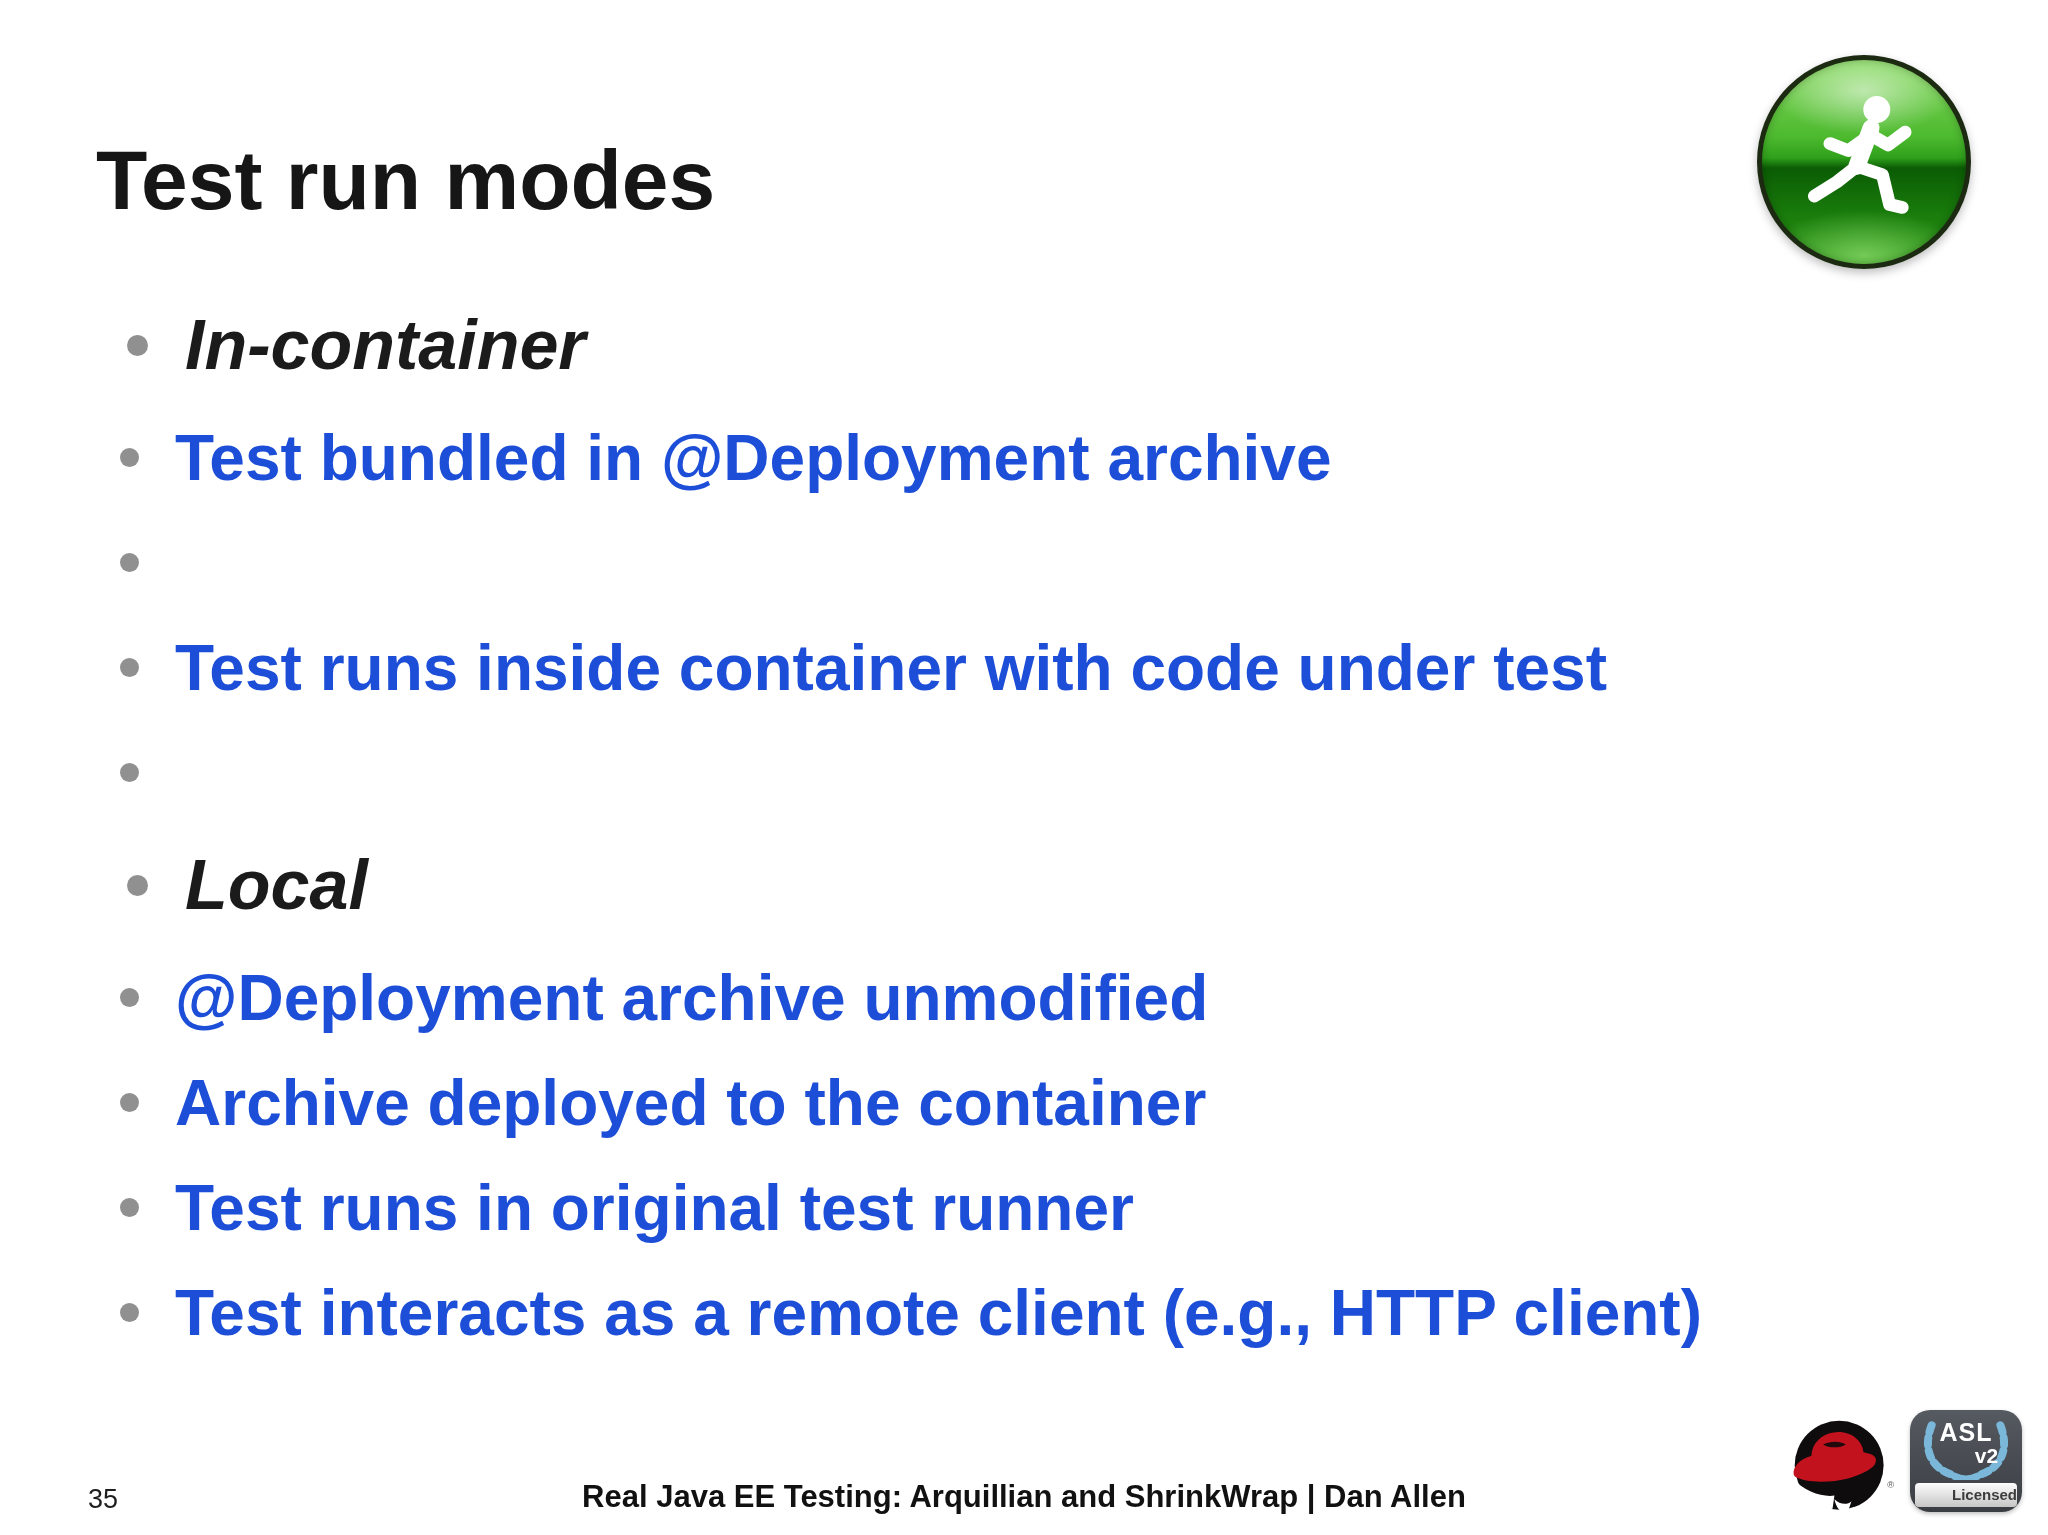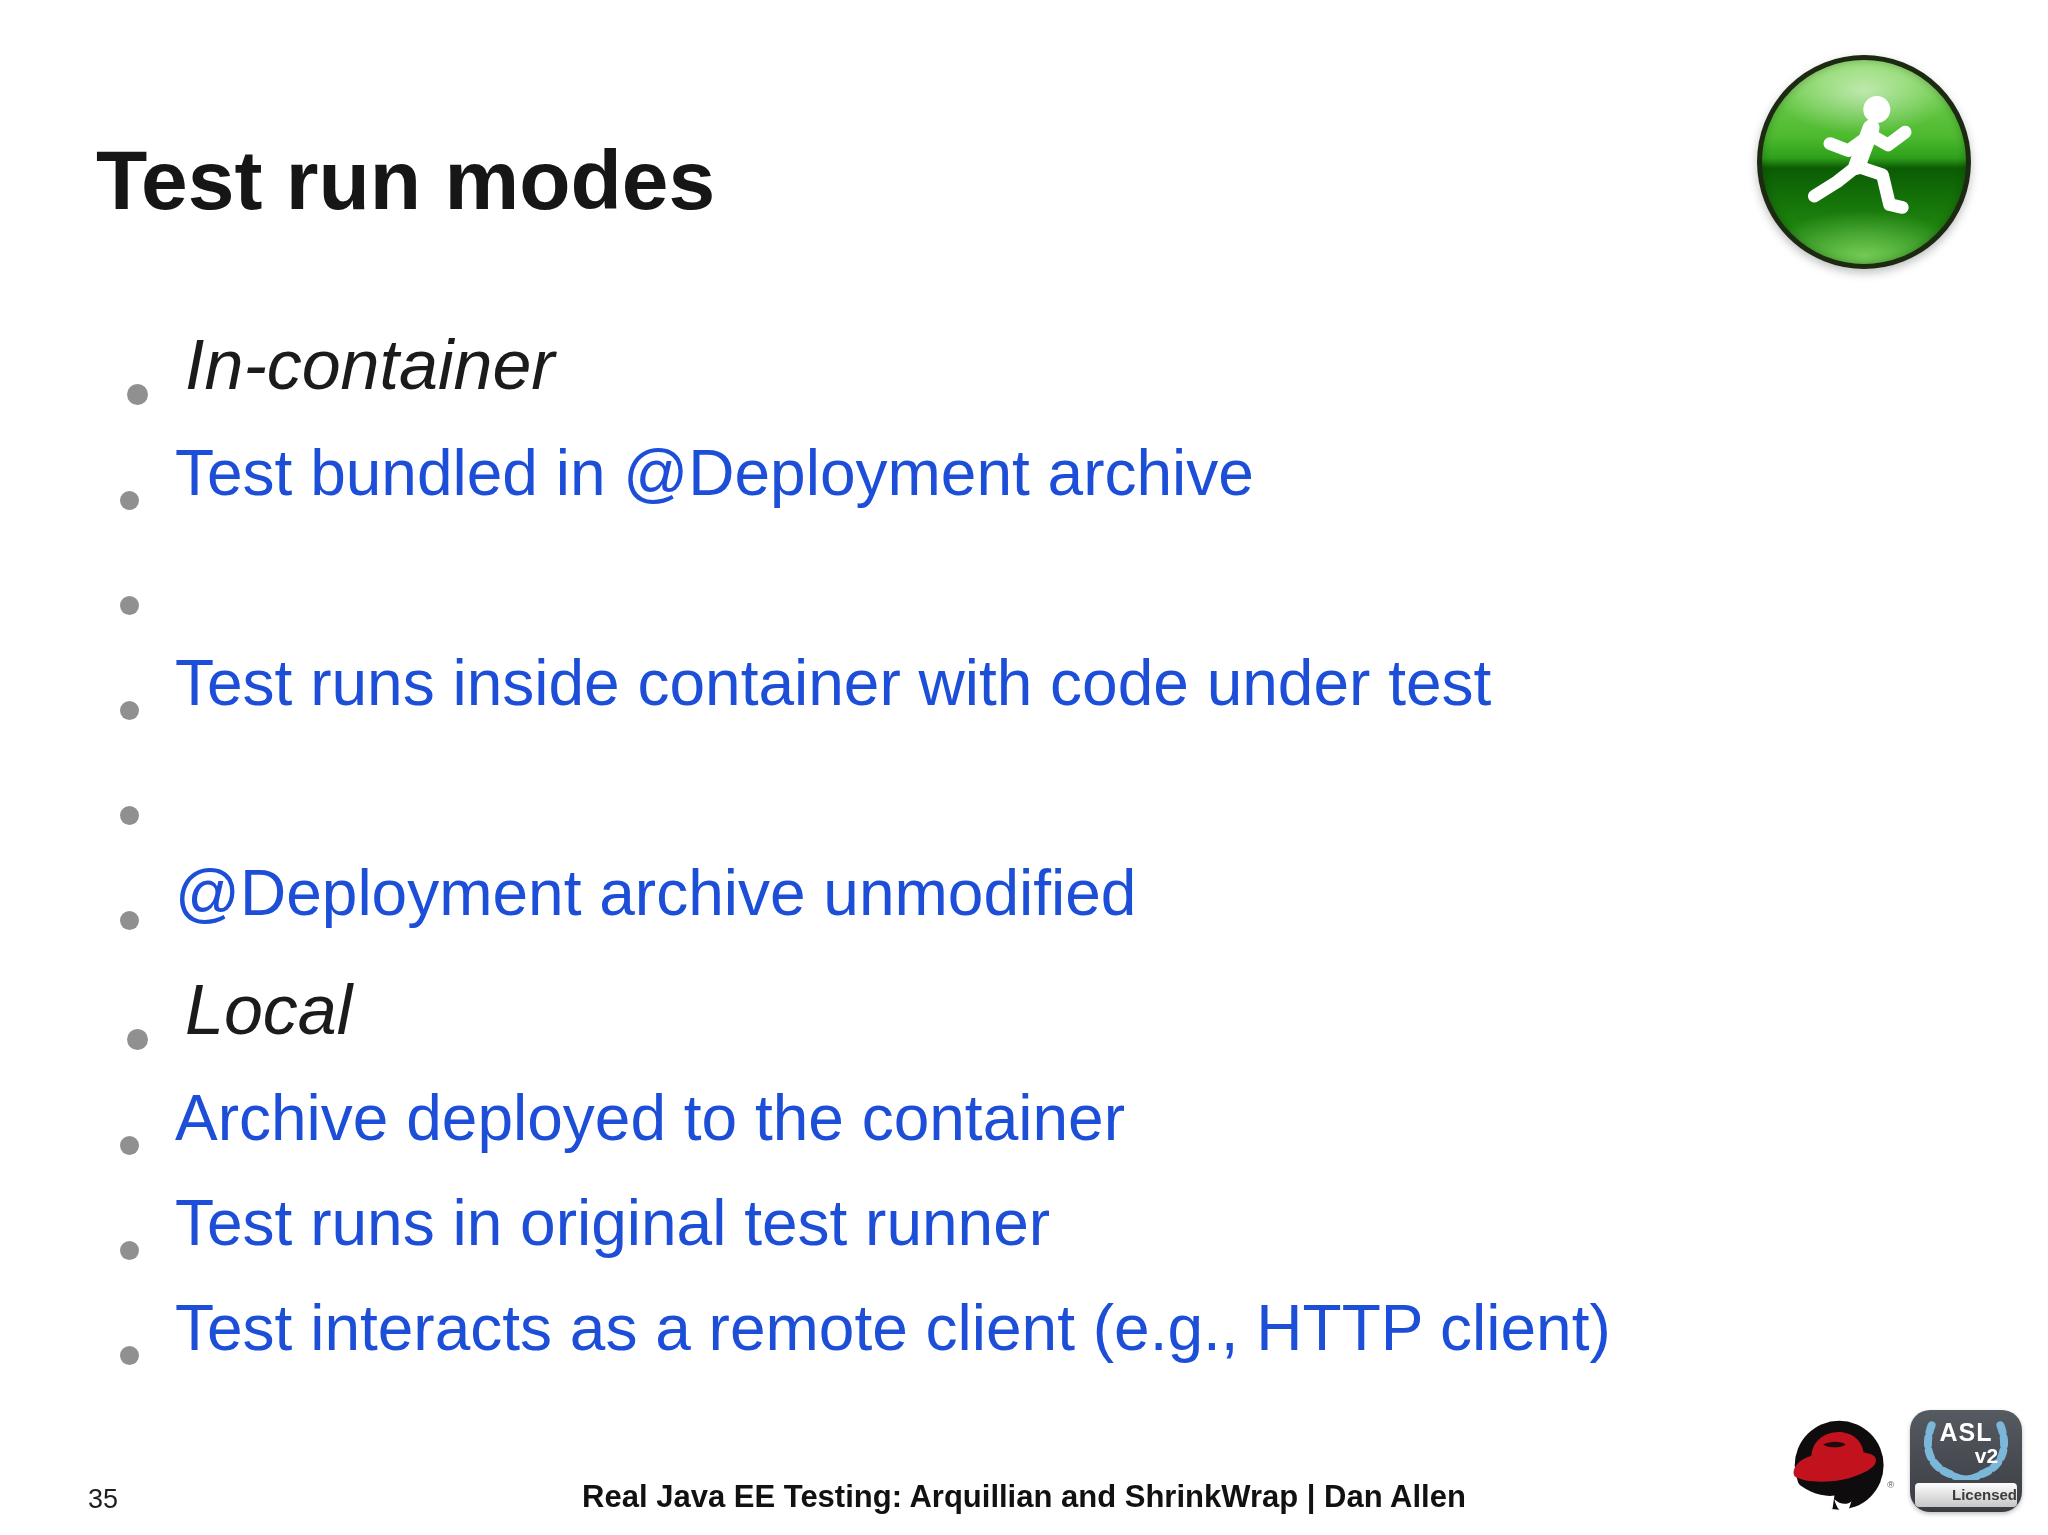--- a/index.html
+++ b/index.html
@@ -31,21 +31,21 @@
     box-shadow:0 4px 10px rgba(0,0,0,0.25), inset 0 0 8px rgba(0,0,0,0.25);
   }
   .runner-badge svg{
     position:absolute;left:50%;top:50%;
     width:142px;height:142px;
     transform:translate(-50%,-50%);
   }
 
   
   .list{position:absolute;left:0;right:40px;top:285px;}
-  .row{display:flex;align-items:flex-end;}
+  .row{display:flex;align-items:center;font-weight:bold;}
   .row .dot{flex:none;border-radius:50%;background:#909090;}
   .row .item-text{white-space:nowrap;}
   .level-1{height:120px;padding-left:127px;font-size:70px;font-style:italic;color:#1b1b1b;}
   .level-1 .dot{width:21px;height:21px;margin-right:37px;}
   .level-2{height:105px;padding-left:120px;font-size:64px;color:#1d4ed8;}
   .level-2 .dot{width:19px;height:19px;margin-right:36px;}
 
   
   .page-num{
     position:absolute;left:88px;bottom:20px;
@@ -116,27 +116,27 @@
       <div class="row level-2">
         <span class="dot"></span>
       </div>
       <div class="row level-2">
         <span class="dot"></span>
         <span class="item-text">Test runs inside container with code under test</span>
       </div>
       <div class="row level-2">
         <span class="dot"></span>
       </div>
+      <div class="row level-1">
+        <span class="dot"></span>
+        <span class="item-text">Local</span>
+      </div>
       <div class="row level-2">
         <span class="dot"></span>
         <span class="item-text">@Deployment archive unmodified</span>
-      </div>
-      <div class="row level-1">
-        <span class="dot"></span>
-        <span class="item-text">Local</span>
       </div>
       <div class="row level-2">
         <span class="dot"></span>
         <span class="item-text">Archive deployed to the container</span>
       </div>
       <div class="row level-2">
         <span class="dot"></span>
         <span class="item-text">Test runs in original test runner</span>
       </div>
       <div class="row level-2">

